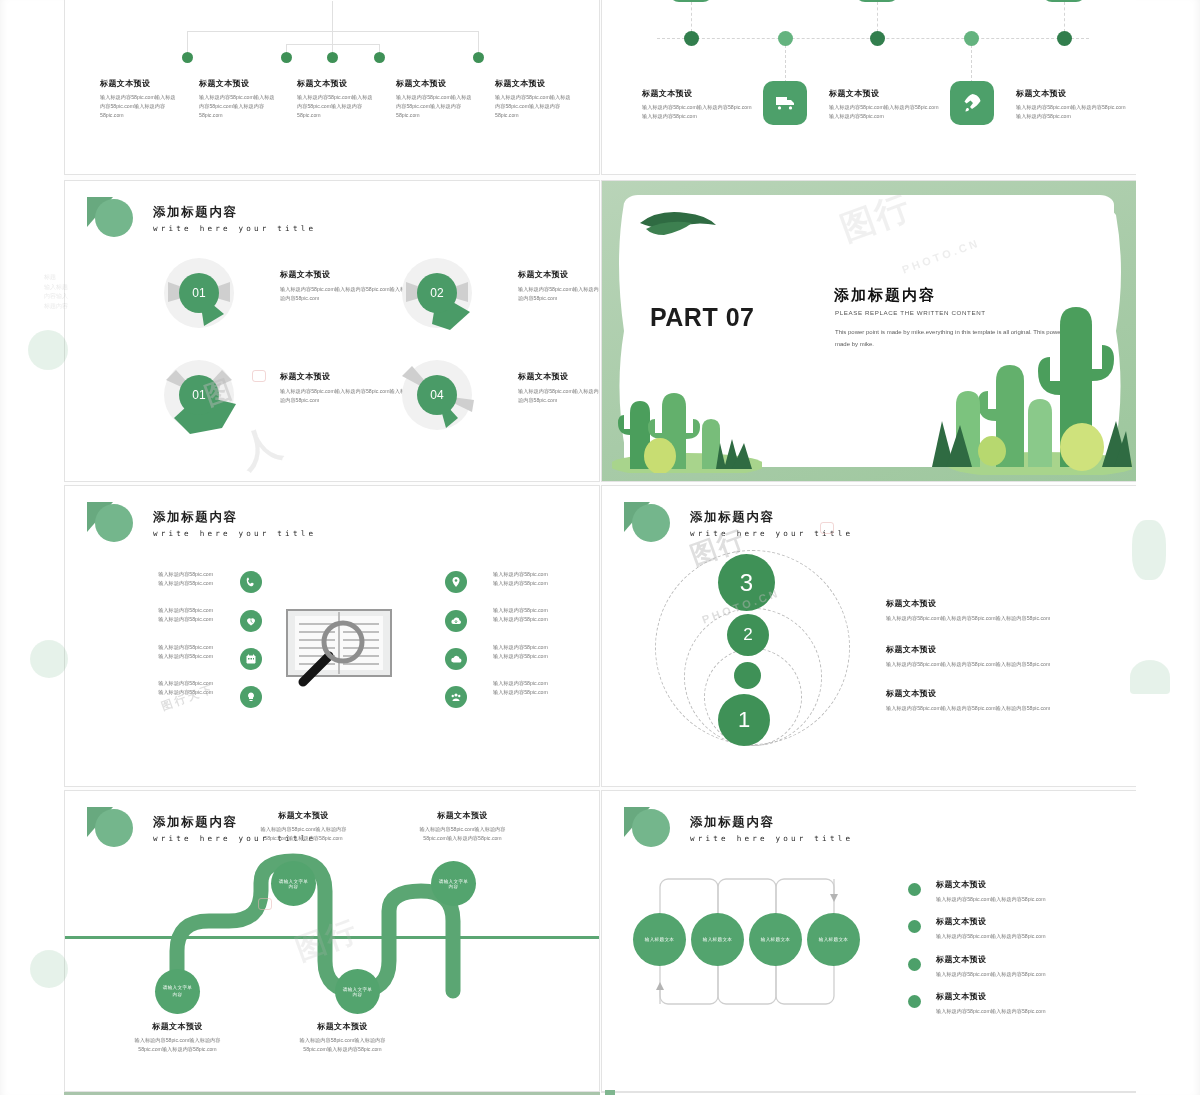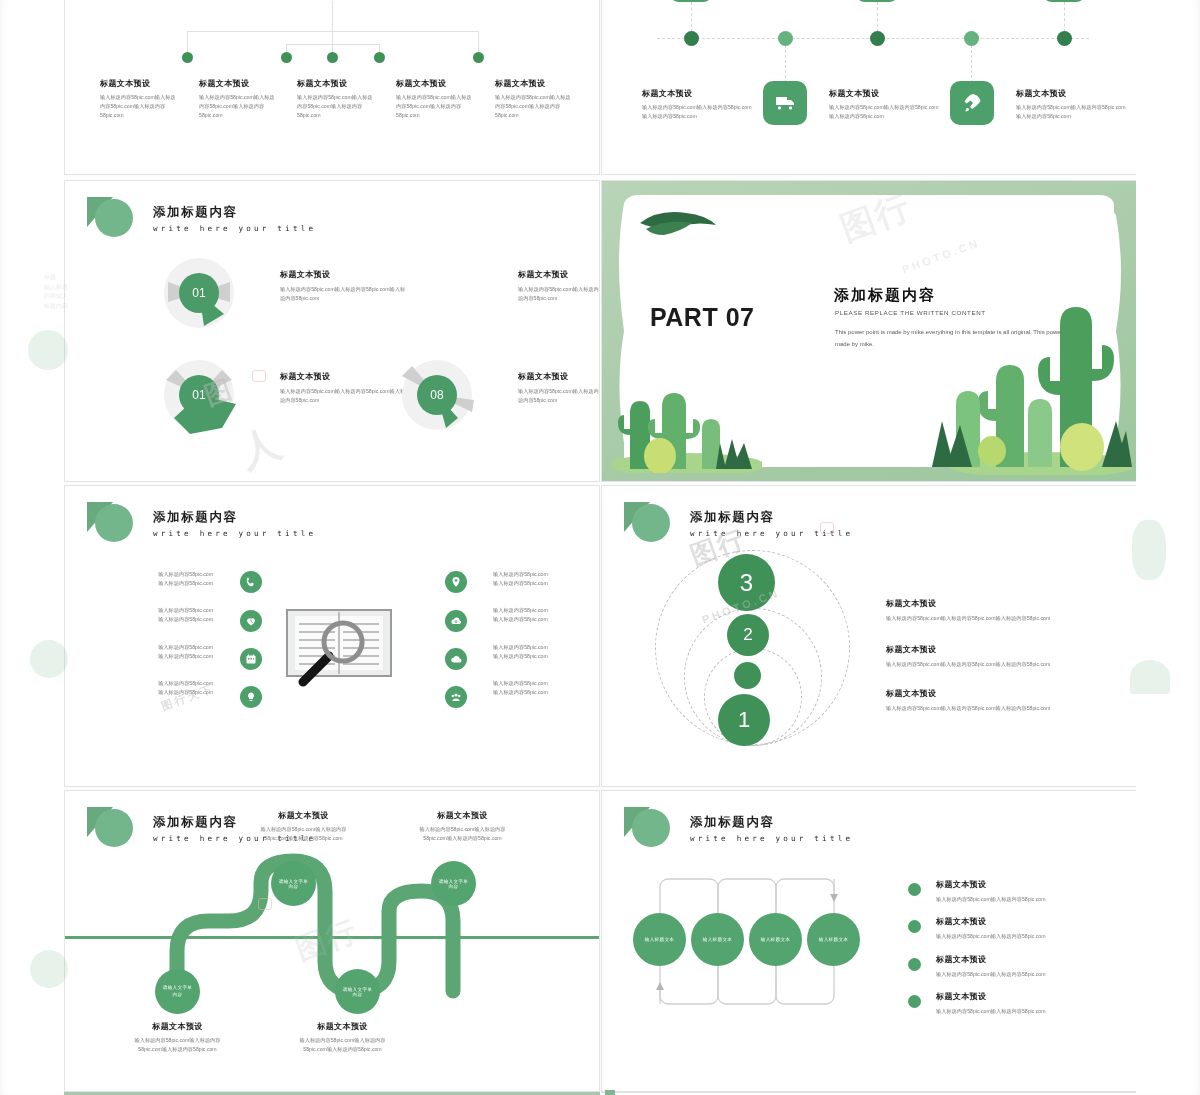--- a/index.html
+++ b/index.html
@@ -213,20 +213,29 @@
           <path d="M39 39 L70 28 L70 48 Z" fill="#cfcfcf"></path>
           <path d="M39 39 L64 60 L44 72 Z" fill="#4a9b67"></path>
         </svg>
         <div class="pie-num">01</div>
       </div>
       <div style="position:absolute; left:215px; top:88px; width:128px;">
         <div class="ttl">标题文本预设</div>
         <div class="body-t" style="margin-top:5px;">输入标题内容58pic.com输入标题内容58pic.com输入标题内容58pic.com</div>
       </div>
 
+      <div class="pie-wrap" style="left:333px; top:73px;">
+        <div class="pie-bg"></div>
+        <svg width="78" height="78" viewBox="0 0 78 78" style="position:absolute;left:0;top:0;">
+          <path d="M39 39 L8 28 L8 48 Z" fill="#cfcfcf"></path>
+          <path d="M39 39 L70 28 L70 48 Z" fill="#cfcfcf"></path>
+          <path d="M39 39 L72 58 L52 76 L34 70 Z" fill="#4a9b67"></path>
+        </svg>
+        <div class="pie-num">02</div>
+      </div>
       <div style="position:absolute; left:453px; top:88px; width:128px;">
         <div class="ttl">标题文本预设</div>
         <div class="body-t" style="margin-top:5px;">输入标题内容58pic.com输入标题内容58pic.com输入标题内容58pic.com</div>
       </div>
 
       <div class="pie-wrap" style="left:95px; top:175px;">
         <div class="pie-bg"></div>
         <svg width="78" height="78" viewBox="0 0 78 78" style="position:absolute;left:0;top:0;">
           <path d="M39 39 L6 24 L16 14 Z" fill="#cfcfcf"></path>
           <path d="M39 39 L62 14 L72 24 Z" fill="#cfcfcf"></path>
@@ -239,21 +248,21 @@
         <div class="body-t" style="margin-top:5px;">输入标题内容58pic.com输入标题内容58pic.com输入标题内容58pic.com</div>
       </div>
 
       <div class="pie-wrap" style="left:333px; top:175px;">
         <div class="pie-bg"></div>
         <svg width="78" height="78" viewBox="0 0 78 78" style="position:absolute;left:0;top:0;">
           <path d="M39 39 L4 20 L14 10 Z" fill="#cfcfcf"></path>
           <path d="M39 39 L76 44 L74 56 Z" fill="#cfcfcf"></path>
           <path d="M39 39 L60 62 L48 72 Z" fill="#4a9b67"></path>
         </svg>
-        <div class="pie-num">08</div>
+        <div class="pie-num">04</div>
       </div>
       <div style="position:absolute; left:453px; top:190px; width:128px;">
         <div class="ttl">标题文本预设</div>
         <div class="body-t" style="margin-top:5px;">输入标题内容58pic.com输入标题内容58pic.com输入标题内容58pic.com</div>
       </div>
     </div>
   </div>
 
   <div class="slide part-slide" style="left:601px; top:180px; width:536px; height:302px;">
     <div class="slide-inner">

